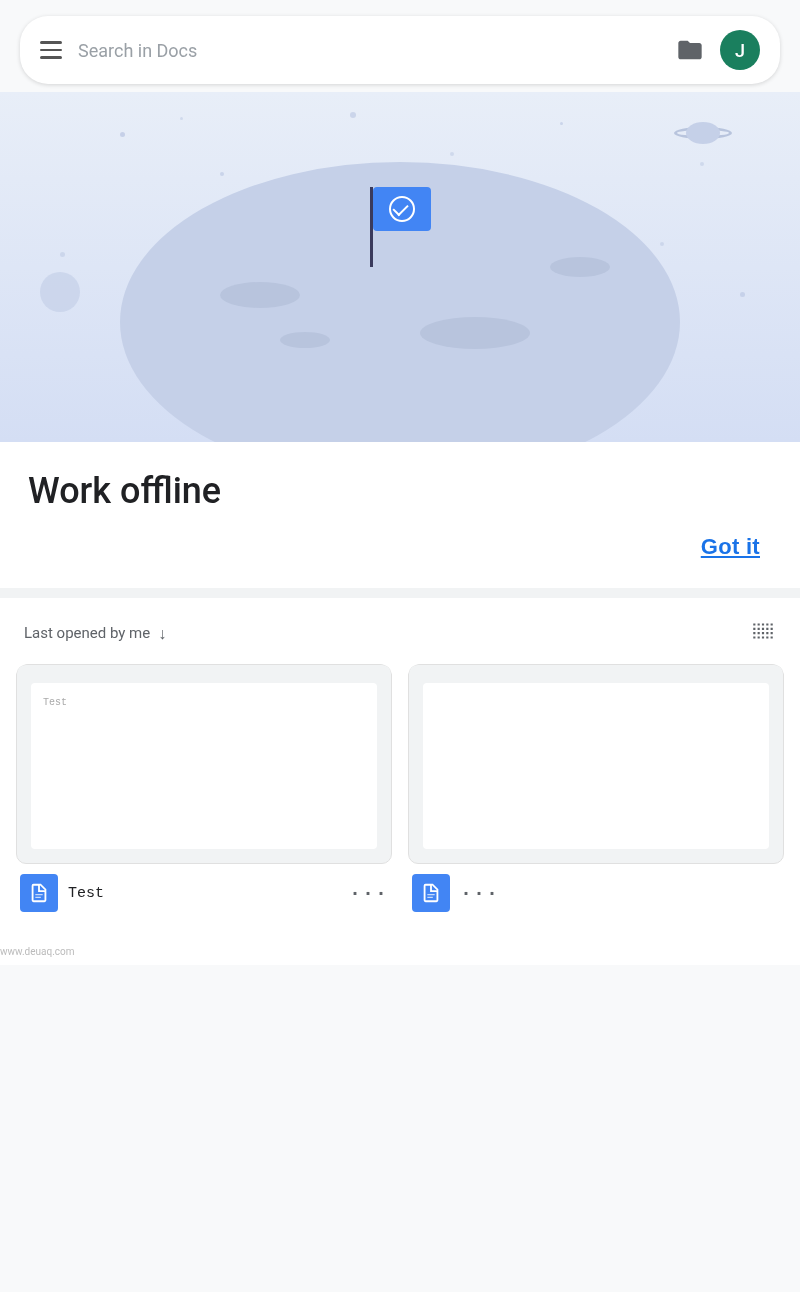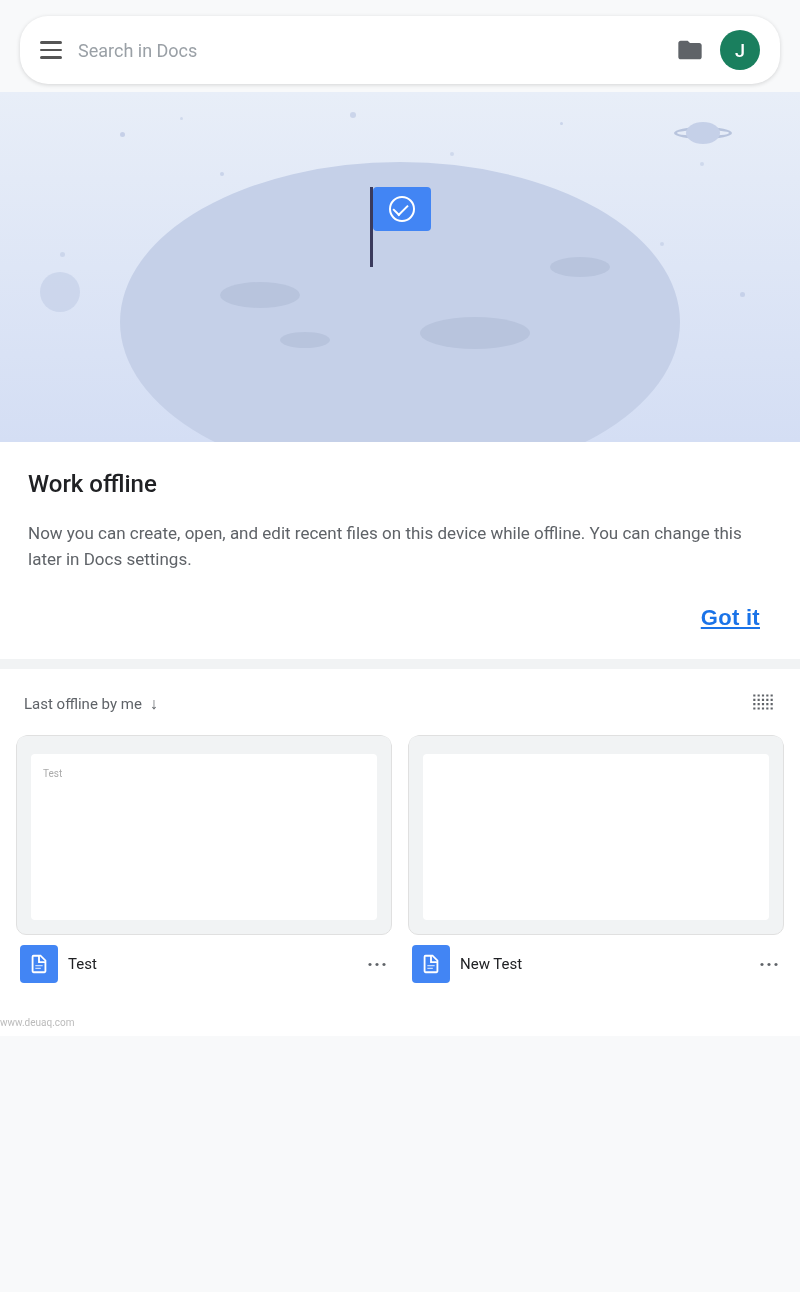--- a/index.html
+++ b/index.html
@@ -214,24 +214,24 @@
       background: #c5d0e8;
       opacity: 0.7;
     }
 
     
     .content-section {
       background: #fff;
       padding: 28px 28px 20px 28px;
     }
     .work-offline-title {
-      font-size: 24px;
+      font-size: 36px;
       font-weight: 500;
       color: #202124;
-      margin-bottom: 22px;
+      margin-bottom: 14px;
     }
     .work-offline-desc {
       font-size: 17px;
       color: #5f6368;
       line-height: 1.55;
       margin-bottom: 24px;
     }
     .got-it-btn {
       display: flex;
       justify-content: flex-end;
@@ -288,20 +288,21 @@
       grid-template-columns: 1fr 1fr;
       gap: 16px;
       padding: 0 16px 24px 16px;
       background: #fff;
     }
     .doc-card {
       background: #fff;
       border-radius: 12px;
       overflow: hidden;
       cursor: pointer;
+      font-family: Liberation Mono, monospace;
     }
     .doc-thumbnail {
       width: 100%;
       height: 200px;
       background: #f1f3f4;
       border-radius: 10px;
       border: 1.5px solid #e0e0e0;
       position: relative;
       overflow: hidden;
     }
@@ -418,31 +419,30 @@
     <div class="flag-pole">
       <div class="flag-body">
         <div class="flag-check"></div>
       </div>
     </div>
   </div>
 </div>
 
 <div class="content-section">
   <div class="work-offline-title">Work offline</div>
-  <div class="work-offline-desc">Now you can create, open, and edit recent files on this device while offline. You can change this later in Docs settings.</div>
   <div class="got-it-btn">
     <button>Got it</button>
   </div>
 </div>
 
 <div class="divider"></div>
 
 <div class="sort-bar">
   <div class="sort-label">
-    <span>Last offline by me</span>
+    <span>Last opened by me</span>
     <span class="sort-arrow">↓</span>
   </div>
   <div class="grid-view-icon">
     <svg viewBox="0 0 24 24" fill="#5f6368">
       <path d="M3 5h2v2H3V5zm4 0h2v2H7V5zm4 0h2v2h-2V5zm4 0h2v2h-2V5zm4 0h2v2h-2V5zM3 9h2v2H3V9zm4 0h2v2H7V9zm4 0h2v2h-2V9zm4 0h2v2h-2V9zm4 0h2v2h-2V9zM3 13h2v2H3v-2zm4 0h2v2H7v-2zm4 0h2v2h-2v-2zm4 0h2v2h-2v-2zm4 0h2v2h-2v-2zM3 17h2v2H3v-2zm4 0h2v2H7v-2zm4 0h2v2h-2v-2zm4 0h2v2h-2v-2zm4 0h2v2h-2v-2z"></path>
     </svg>
   </div>
 </div>
 
 <div class="doc-grid">
@@ -471,20 +471,19 @@
         <span class="doc-thumbnail-text"></span>
       </div>
     </div>
     <div class="doc-info">
       <div class="doc-icon">
         <svg viewBox="0 0 24 24" fill="white">
           <path d="M14 2H6a2 2 0 00-2 2v16a2 2 0 002 2h12a2 2 0 002-2V8l-6-6zm-1 1.5L18.5 9H13V3.5zM6 20V4h5v7h7v9H6z"></path>
           <path d="M8 13h8v1.5H8zm0 3h6v1.5H8z" fill="white" opacity="0.7"></path>
         </svg>
       </div>
-      <span class="doc-name">New Test</span>
       <span class="doc-more">···</span>
     </div>
   </div>
 
 </div>
 
 <div class="watermark">www.deuaq.com</div>
 
 </body></html>

